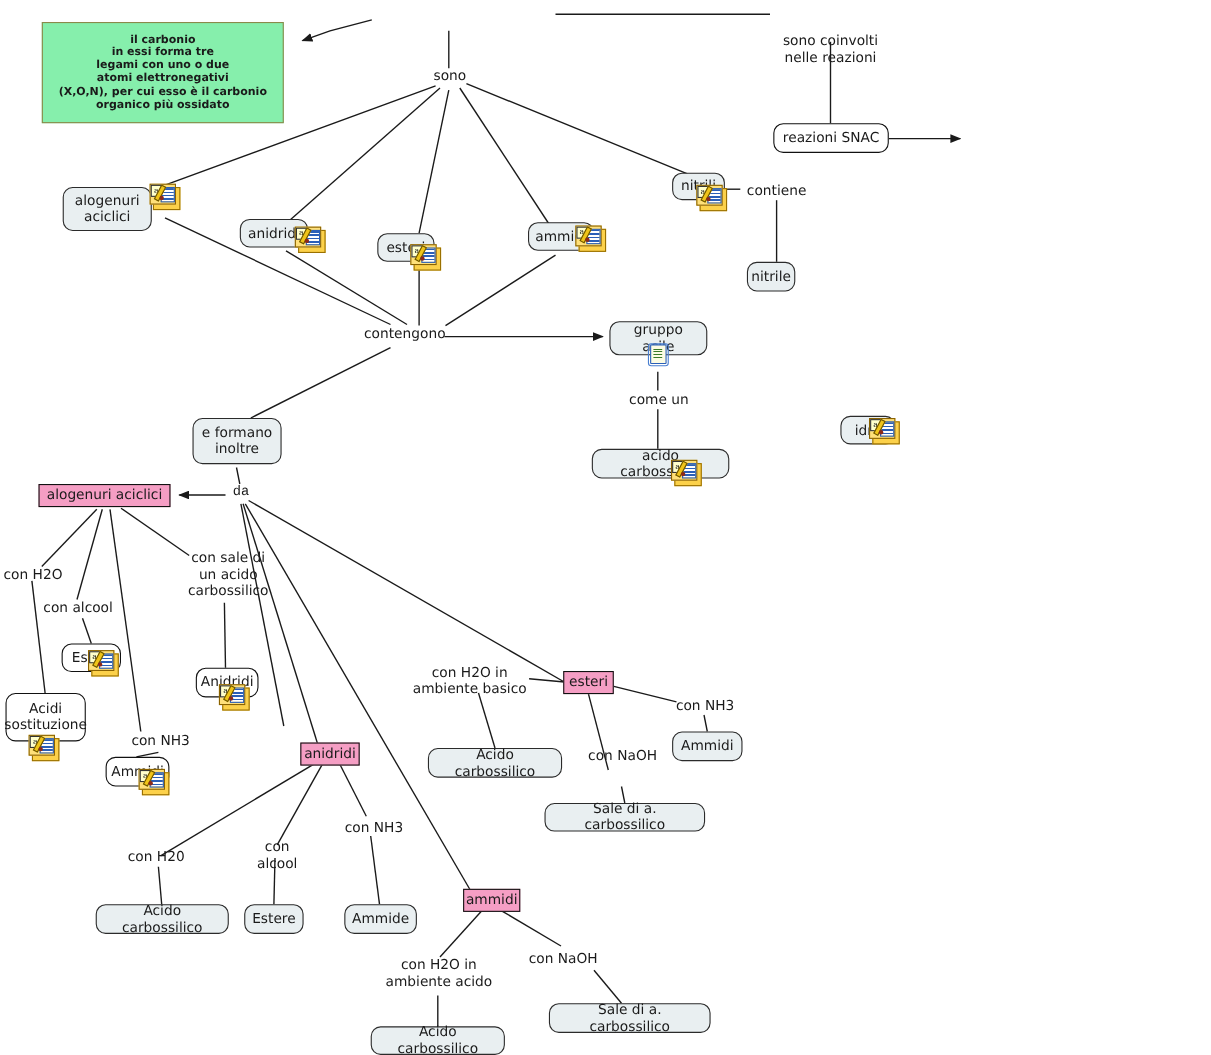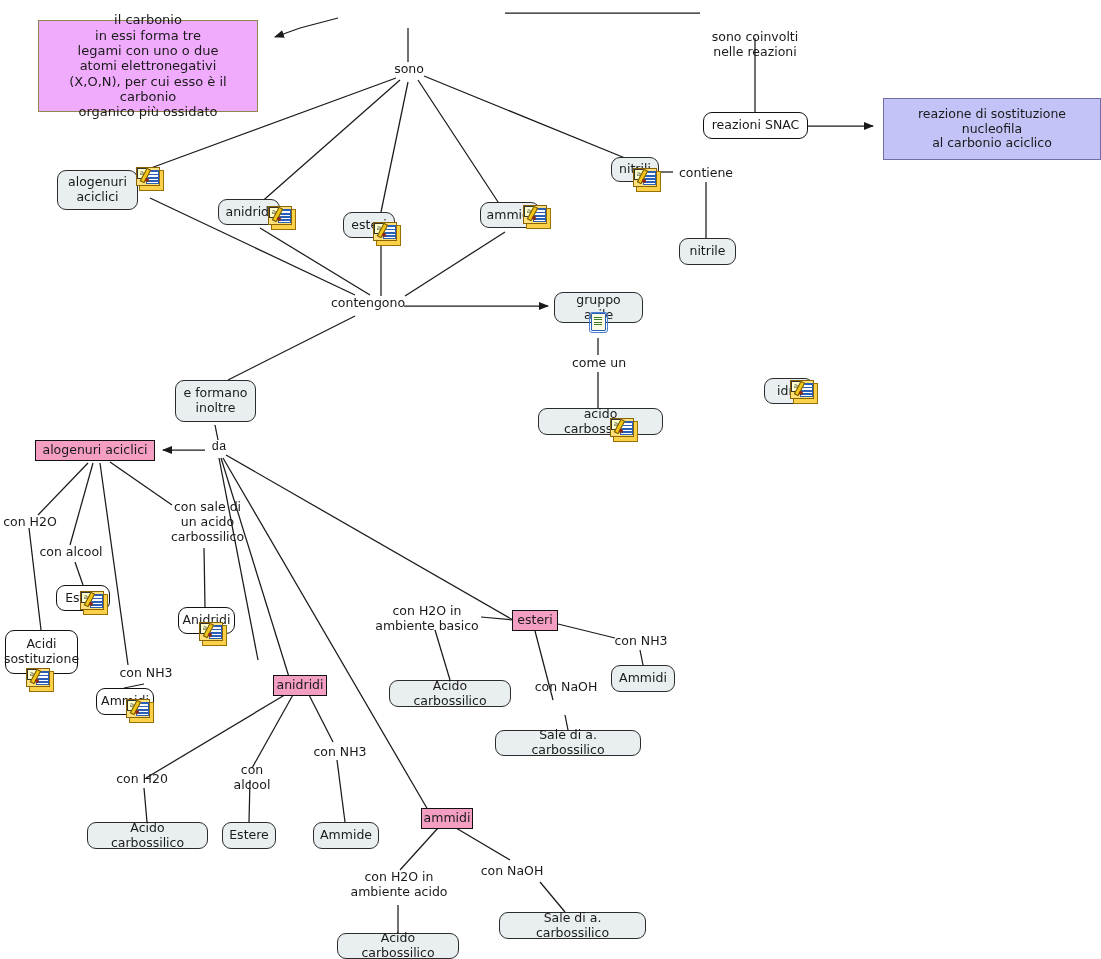--- a/index.html
+++ b/index.html
@@ -60,25 +60,26 @@
   }
   
   .n-lav {
     background: #c3c3f7;
     border: 1.2px solid #6f6fa8;
     border-radius: 0;
     padding: 4px 8px;
   }
   
   .n-yellow {
-    background: #f0abfc;
+    background: #86efac;
     border: 1.2px solid #8a8a4a;
     border-radius: 0;
     padding: 4px 6px;
-    font-size: 13px;
+    font-size: 10px;
+    font-weight: bold;
   }
   
   .linklabel {
     position: absolute;
     font-size: 12.5px;
     color: #1a1a1a;
     text-align: center;
     line-height: 1.18;
     white-space: pre-line;
     background: transparent;
@@ -274,22 +275,20 @@
 (X,O,N), per cui esso è il carbonio
 organico più ossidato</div>
 
   <div class="linklabel" style="left:384px; top:62px; width:50px;">sono</div>
 
   <div class="linklabel" style="left:695px; top:2px; width:120px;margin-top:28px;">sono coinvolti
 nelle reazioni</div>
 
   <div class="node" style="left:703px; top:112px; width:105px; height:27px; background:#ffffff; border:1.4px solid #111; border-radius:9px;">reazioni SNAC</div>
 
-  <div class="node n-lav" style="left:883px; top:98px; width:218px; height:62px;">reazione di sostituzione nucleofila
-al carbonio aciclico</div>
 
   <div class="node n-concept" style="left:57px; top:170px; width:81px; height:40px;">alogenuri
 aciclici</div>
   <div class="noteicon" style="left:136px; top:167px;">
     <div class="flap"></div>
       <div class="card"></div>
     <div class="abox">a</div>
       <div class="lines"></div>
     <div class="pencil"></div>
       <div class="ptip"></div>
@@ -330,21 +329,21 @@
     <div class="flap"></div>
       <div class="card"></div>
     <div class="abox">a</div>
       <div class="lines"></div>
     <div class="pencil"></div>
       <div class="ptip"></div>
   </div>
 
   <div class="linklabel" style="left:675px; top:166px; width:62px;">contiene</div>
 
-  <div class="node n-concept" style="left:679px; top:238px; width:57px; height:27px;">nitrile</div>
+  <div class="node n-concept" style="left:679px; top:238px; width:44px; height:27px;">nitrile</div>
 
   <div class="linklabel" style="left:329px; top:296px; width:78px;">contengono</div>
 
   <div class="node n-concept" style="left:554px; top:292px; width:89px; height:31px;">gruppo acile</div>
   <div class="docicon" style="left:589px; top:312px;">
     <div class="sheet"></div>
       <div class="frame"></div>
   </div>
 
   <div class="linklabel" style="left:571px; top:356px; width:56px;">come un</div>

